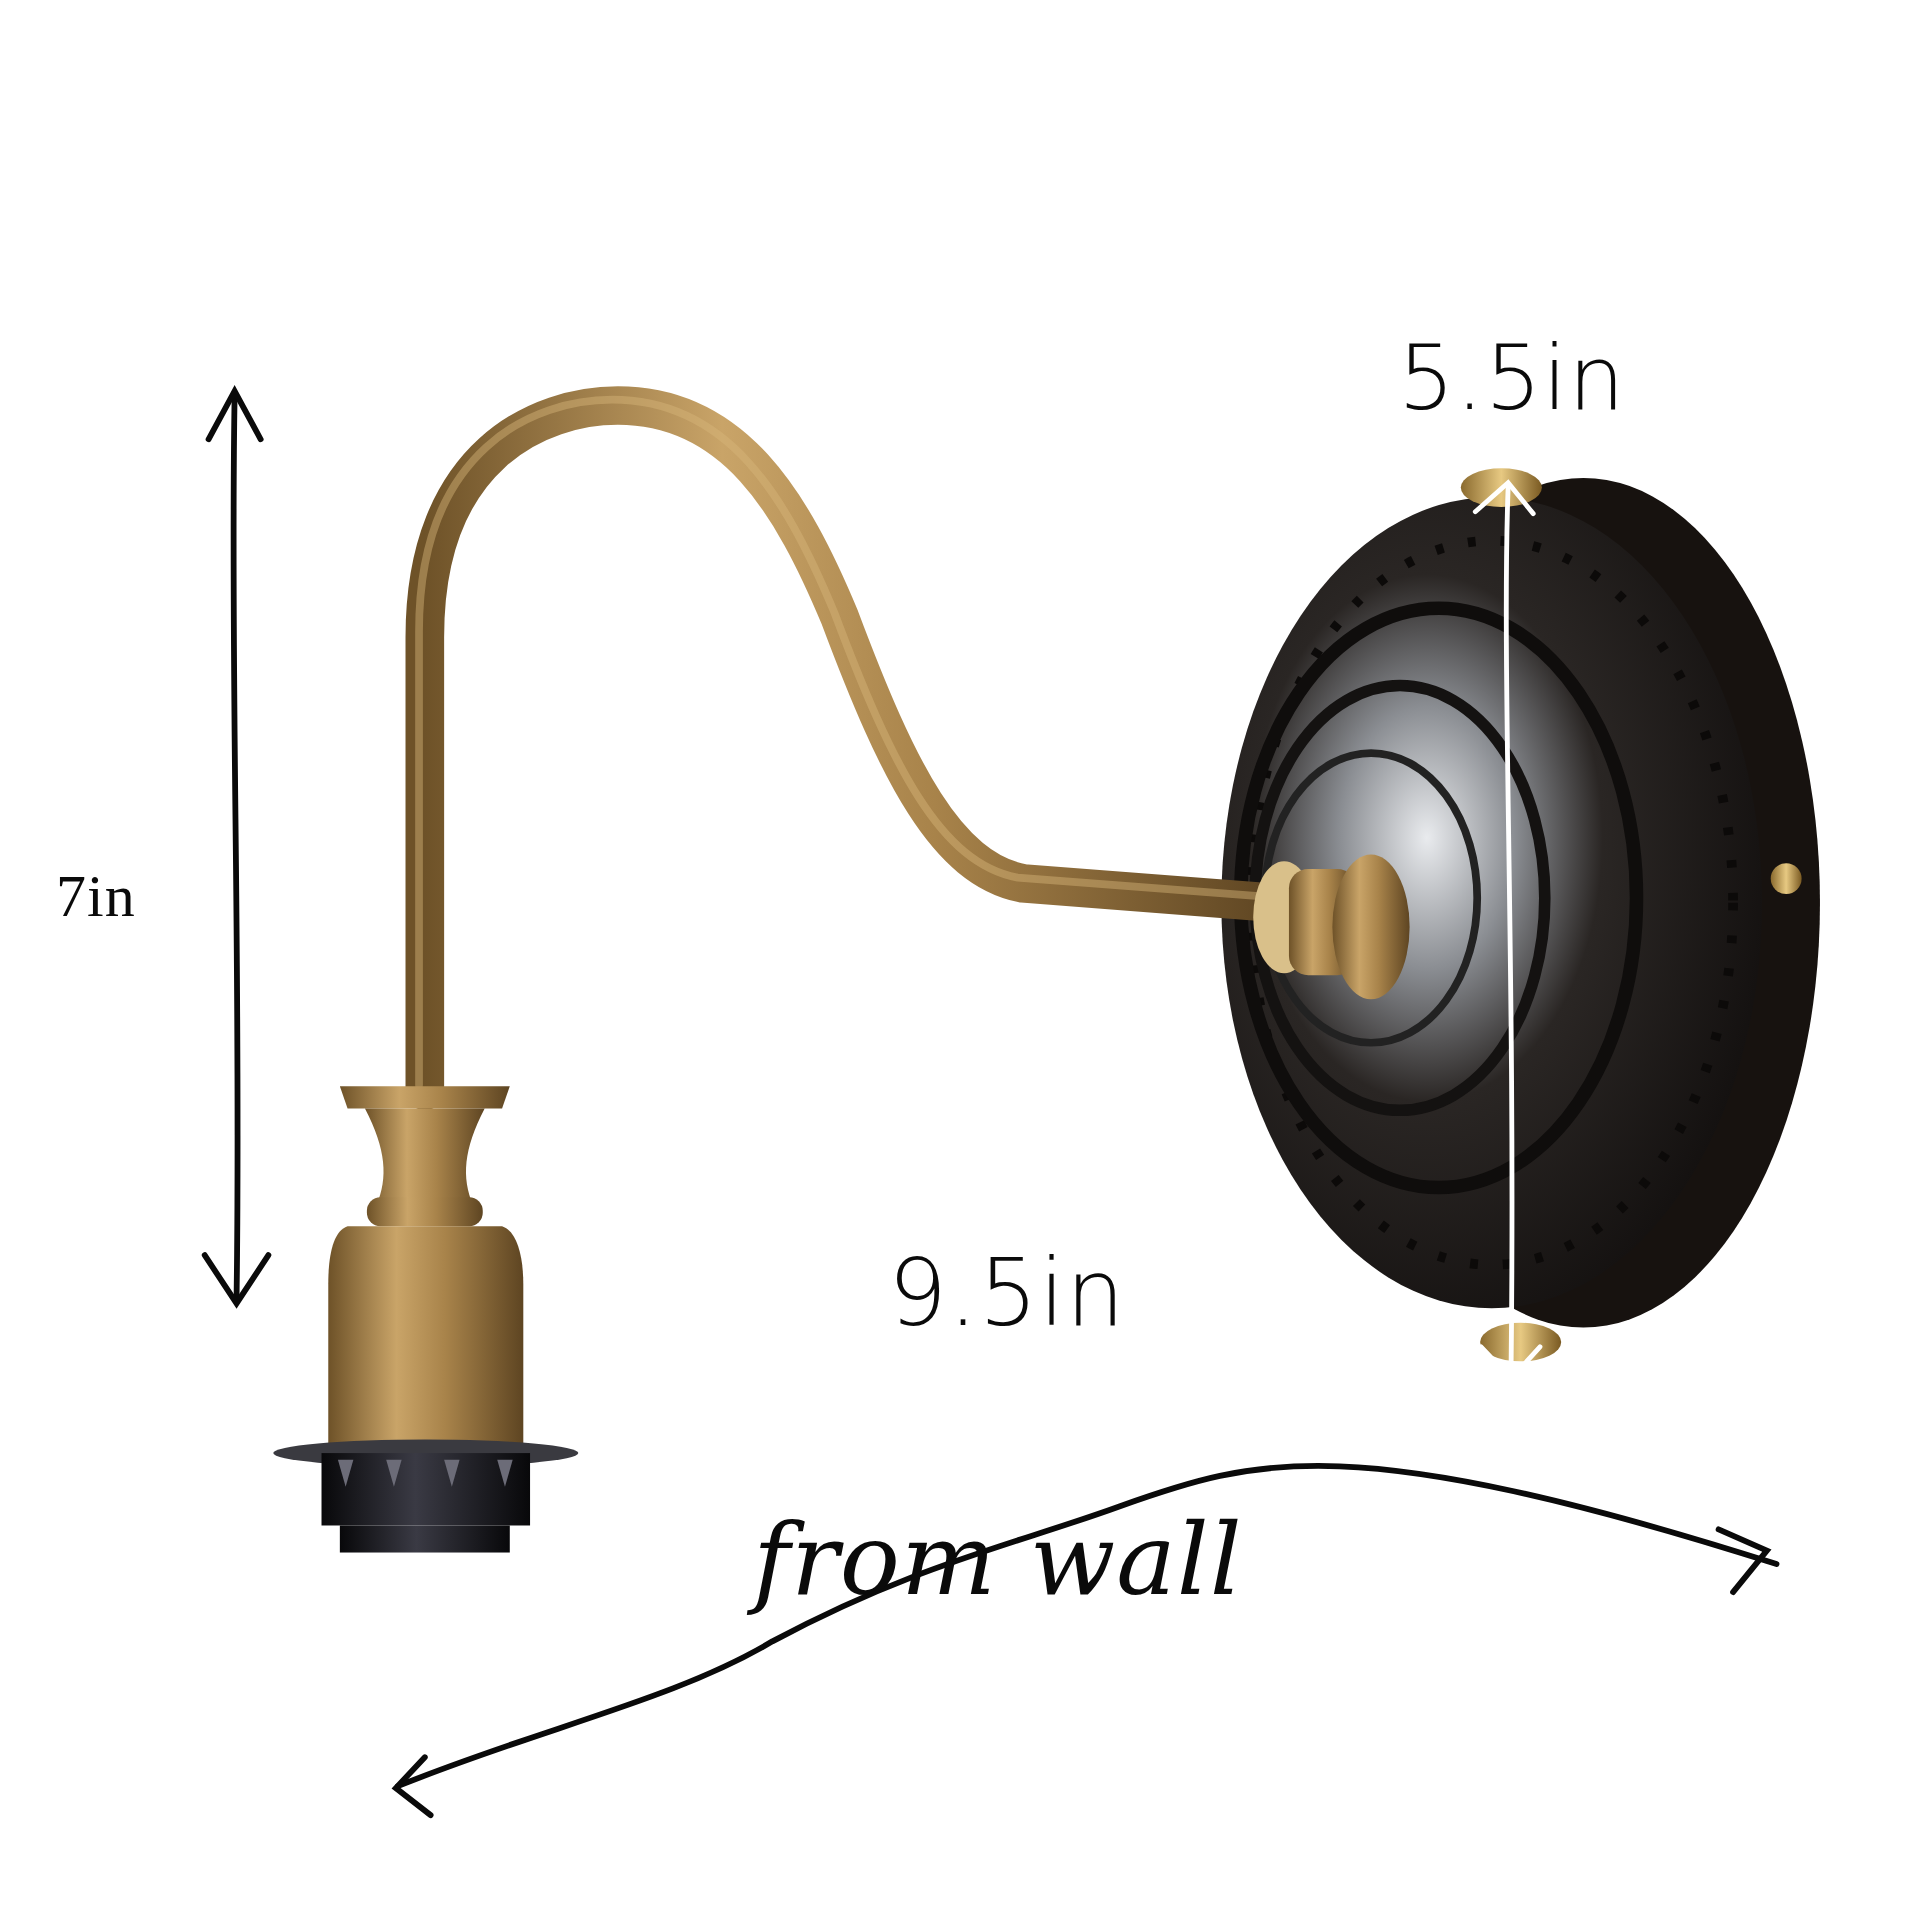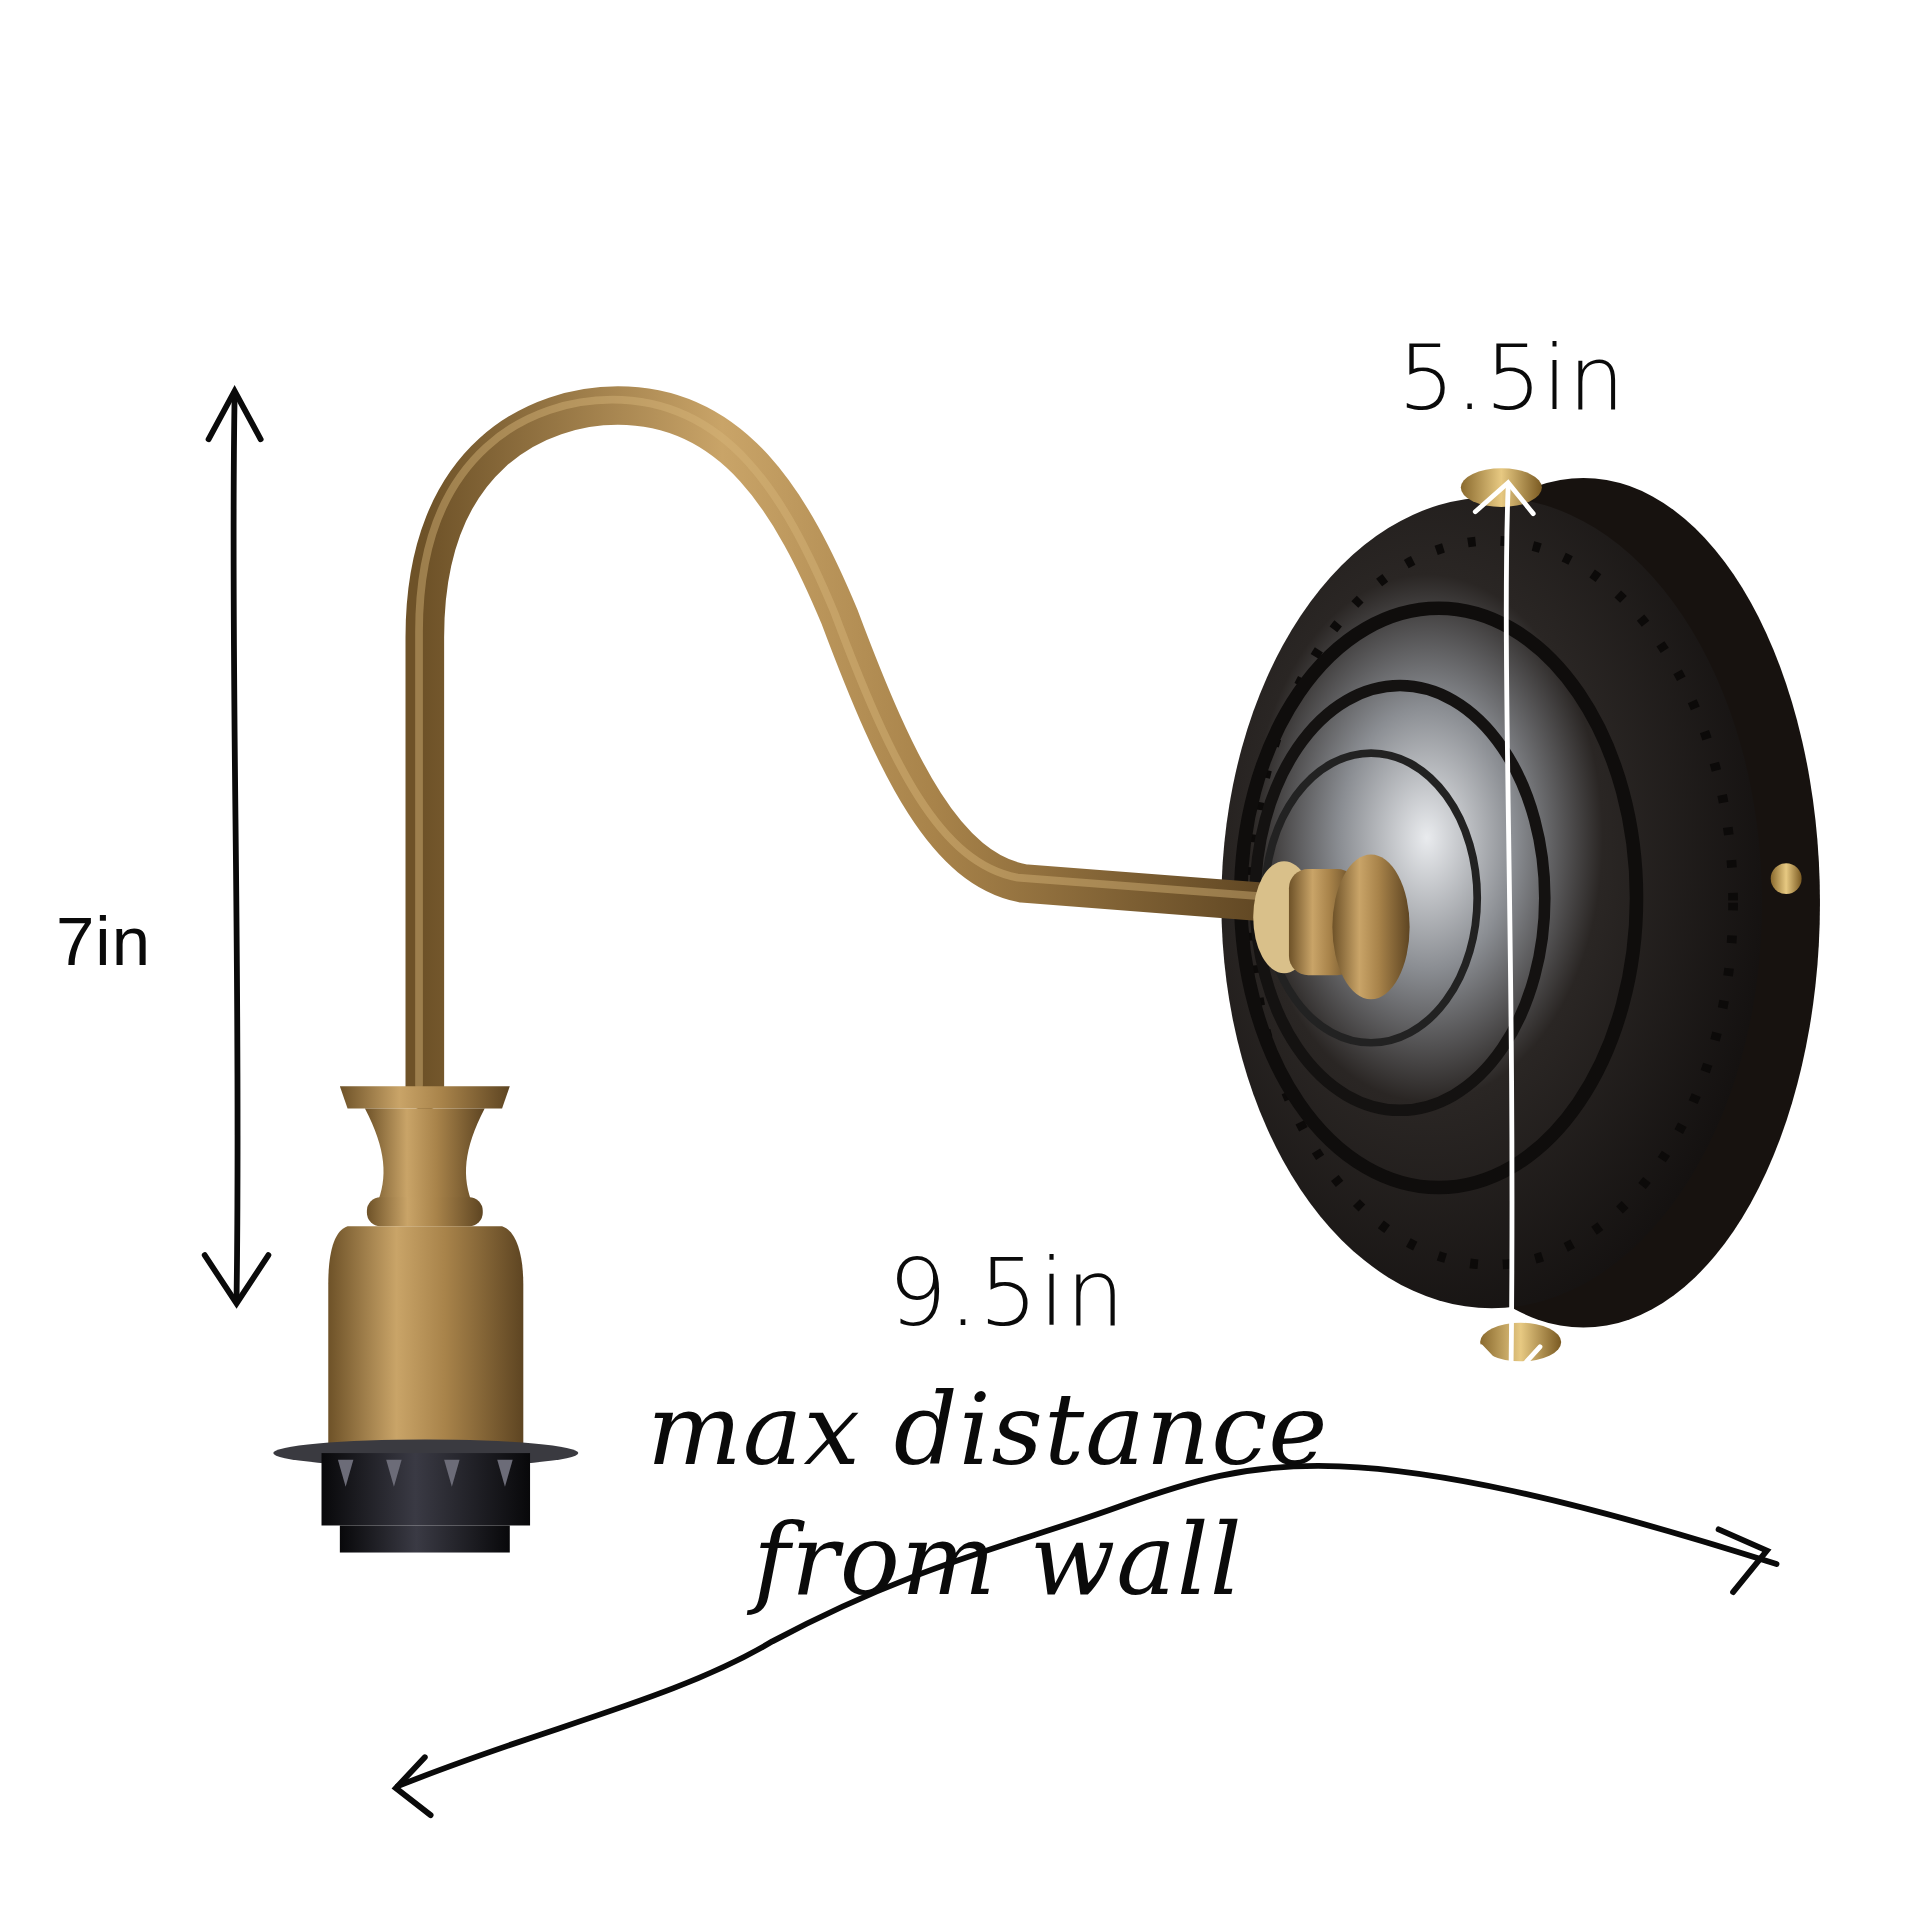--- a/index.html
+++ b/index.html
@@ -1,19 +1,19 @@
 <!DOCTYPE html>
 <html><head>
 <meta charset="utf-8">
 <style>
   html,body{margin:0;padding:0;background:#ffffff;}
   body{width:1931px;height:1931px;position:relative;overflow:hidden;font-family:"DejaVu Sans",sans-serif;}
   #stage{position:absolute;left:0;top:0;width:1931px;height:1931px;}
   .hand{position:absolute;color:#0a0a0a;font-family:"DejaVu Serif",serif;font-style:italic;white-space:nowrap;letter-spacing:1px;}
-  #lbl-height{left:56px;top:902px;font-size:69px;font-family:Liberation Sans, sans-serif;font-style:normal;font-weight:300;}
+  #lbl-height{left:56px;top:862px;font-size:60px;font-family:Liberation Serif, serif;font-style:normal;font-weight:300;}
   #lbl-plate{left:1398px;top:326px;font-size:89px;font-family:"DejaVu Sans",sans-serif;font-style:normal;font-weight:300;}
   #lbl-depth{left:888px;top:1231px;font-size:93px;font-family:"DejaVu Sans",sans-serif;font-style:normal;font-weight:300;margin-top:8px;}
   #lbl-depth-l1{left:647px;top:1371px;font-size:100px;}
   #lbl-depth-l2{left:753px;top:1501px;font-size:100px;}
 </style>
 </head>
 <body>
 
 <div id="stage">
 
@@ -97,16 +97,15 @@
       <path d="M412,1850 C560,1790 700,1760 800,1700 C950,1620 1050,1600 1160,1560 C1300,1510 1400,1480 1840,1620"></path>
       <path d="M412,1850 C600,1780 720,1750 820,1690 C960,1610 1080,1585 1200,1545 C1350,1500 1560,1450 1840,1620" stroke="none"></path>
       <path d="M1780,1600 L1830,1622 L1795,1665" transform="translate(0,-16)"></path>
       <path d="M440,1820 L410,1852 L446,1880"></path>
     </g>
   </svg>
 
   <div id="lbl-height" class="hand">7in</div>
   <div id="lbl-plate" class="hand">5.5in</div>
   <div id="lbl-depth" class="hand">9.5in</div>
-  <div id="lbl-depth-l1" class="hand">max distance</div>
   <div id="lbl-depth-l2" class="hand">from wall</div>
 </div>
 
 
 </body></html>

